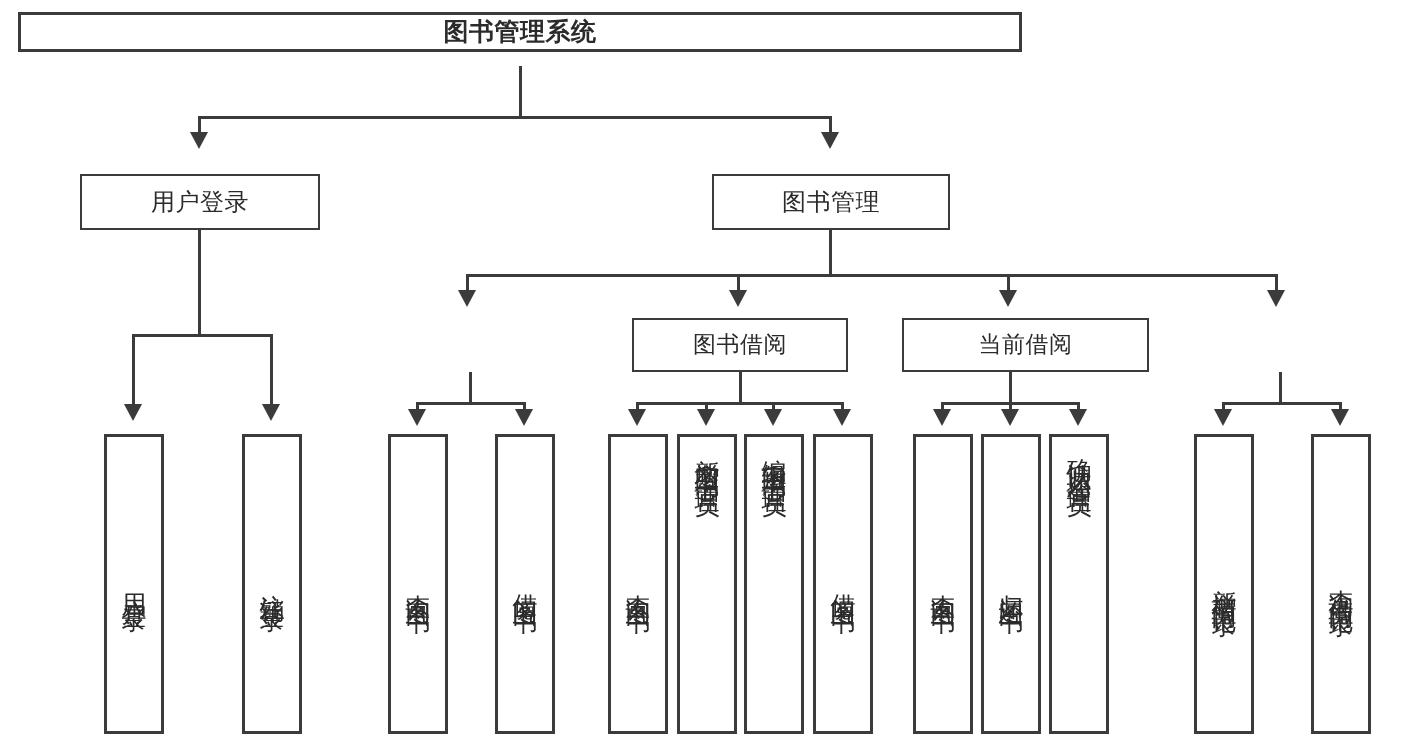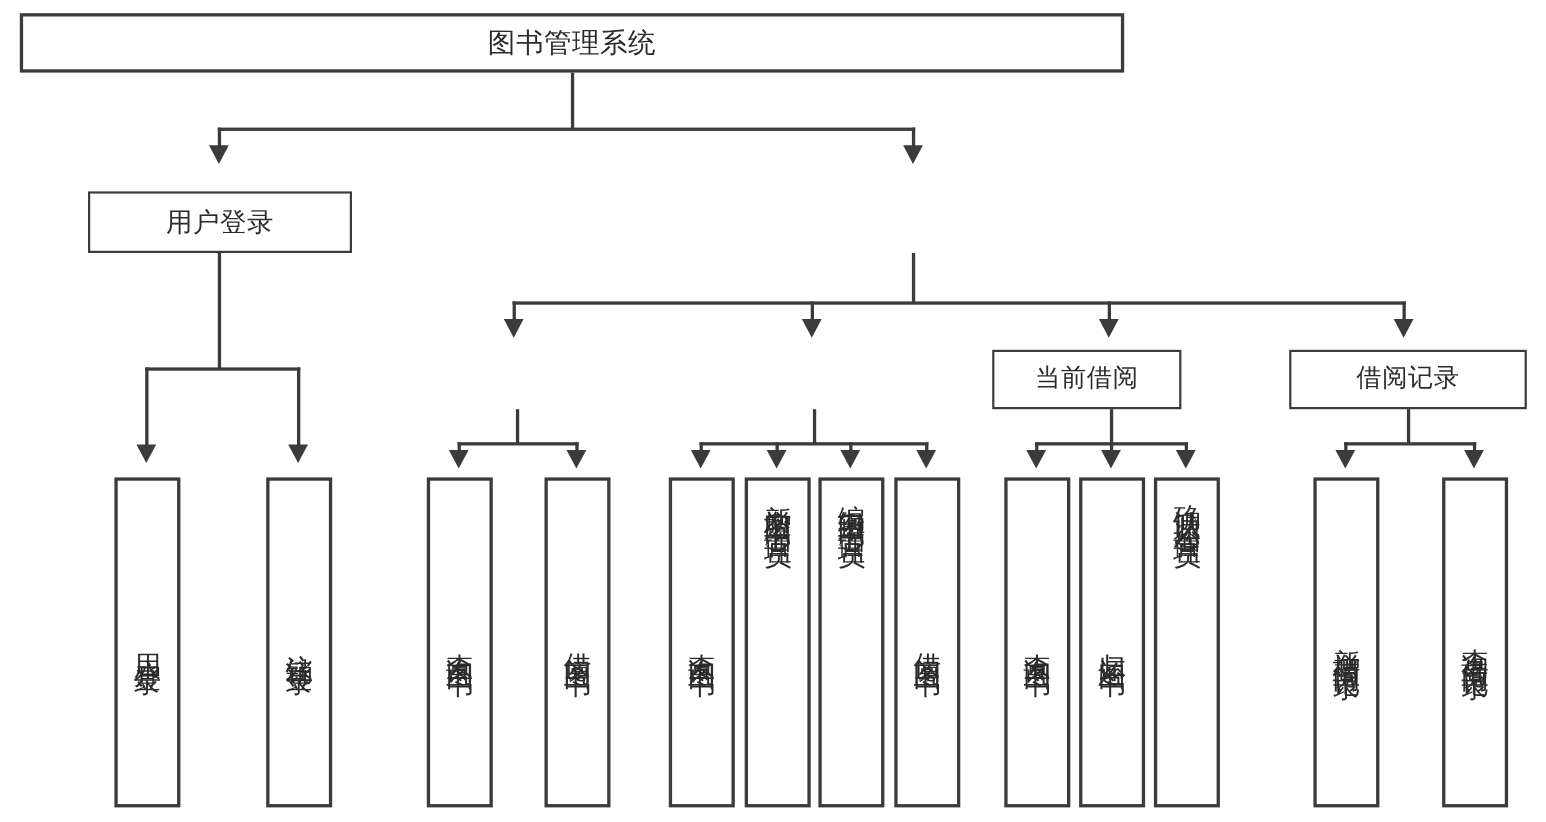--- a/index.html
+++ b/index.html
@@ -95,62 +95,65 @@
     letter-spacing: 0.5px;
     white-space: nowrap;
     pointer-events: none;
   }
 </style>
 </head>
 <body>
 
 <div id="canvas">
 
-  <div class="node root" style="left:18px; top:12px; width:1004px; height:54px;">
+  <div class="node root" style="left:18px; top:12px; width:1004px; height:40px;font-weight:bold;">
     <span class="label">图书管理系统</span>
   </div>
 
   <div class="edge vline" style="left:519px; top:66px; width:3px; height:52px;"></div>
 
   <div class="edge hline" style="left:198px; top:116px; width:634px; height:3px;"></div>
 
   <div class="edge vline" style="left:198px; top:116px; width:3px; height:20px;"></div>
   <div class="arrow" style="left:190px; top:132px;"></div>
 
   <div class="edge vline" style="left:829px; top:116px; width:3px; height:20px;"></div>
   <div class="arrow" style="left:821px; top:132px;"></div>
 
   <div class="node mid" style="left:80px; top:174px; width:240px; height:56px;">
     <span class="label">用户登录</span>
   </div>
 
+  <div class="node mid" style="left:712px; top:174px; width:238px; height:56px;">
+    <span class="label">图书管理</span>
+  </div>
 
   <div class="edge vline" style="left:198px; top:230px; width:3px; height:106px;"></div>
   <div class="edge hline" style="left:132px; top:334px; width:141px; height:3px;"></div>
   <div class="edge vline" style="left:132px; top:334px; width:3px; height:74px;"></div>
   <div class="arrow" style="left:124px; top:404px;"></div>
   <div class="edge vline" style="left:270px; top:334px; width:3px; height:74px;"></div>
   <div class="arrow" style="left:262px; top:404px;"></div>
 
   <div class="edge vline" style="left:829px; top:230px; width:3px; height:46px;"></div>
   <div class="edge hline" style="left:466px; top:274px; width:812px; height:3px;"></div>
   <div class="edge vline" style="left:466px; top:274px; width:3px; height:20px;"></div>
   <div class="arrow" style="left:458px; top:290px;"></div>
   <div class="edge vline" style="left:737px; top:274px; width:3px; height:20px;"></div>
   <div class="arrow" style="left:729px; top:290px;"></div>
   <div class="edge vline" style="left:1007px; top:274px; width:3px; height:20px;"></div>
   <div class="arrow" style="left:999px; top:290px;"></div>
   <div class="edge vline" style="left:1275px; top:274px; width:3px; height:20px;"></div>
   <div class="arrow" style="left:1267px; top:290px;"></div>
 
-  <div class="node sub" style="left:902px; top:318px; width:172px; height:54px;">
+  <div class="node sub" style="left:632px; top:318px; width:216px; height:54px;">
+    <span class="label">图书借阅</span>
+  </div>
+  <div class="node sub" style="left:902px; top:318px; width:247px; height:54px;">
     <span class="label">当前借阅</span>
-  </div>
-  <div class="node sub" style="left:1172px; top:318px; width:216px; height:54px;">
-    <span class="label">借阅记录</span>
   </div>
 
   <div class="edge vline" style="left:469px; top:372px; width:3px; height:32px;"></div>
   <div class="edge hline" style="left:416px; top:402px; width:110px; height:3px;"></div>
   <div class="edge vline" style="left:416px; top:402px; width:3px; height:10px;"></div>
   <div class="arrow" style="left:408px; top:409px;"></div>
   <div class="edge vline" style="left:523px; top:402px; width:3px; height:10px;"></div>
   <div class="arrow" style="left:515px; top:409px;"></div>
 
   <div class="edge vline" style="left:739px; top:372px; width:3px; height:32px;"></div>

